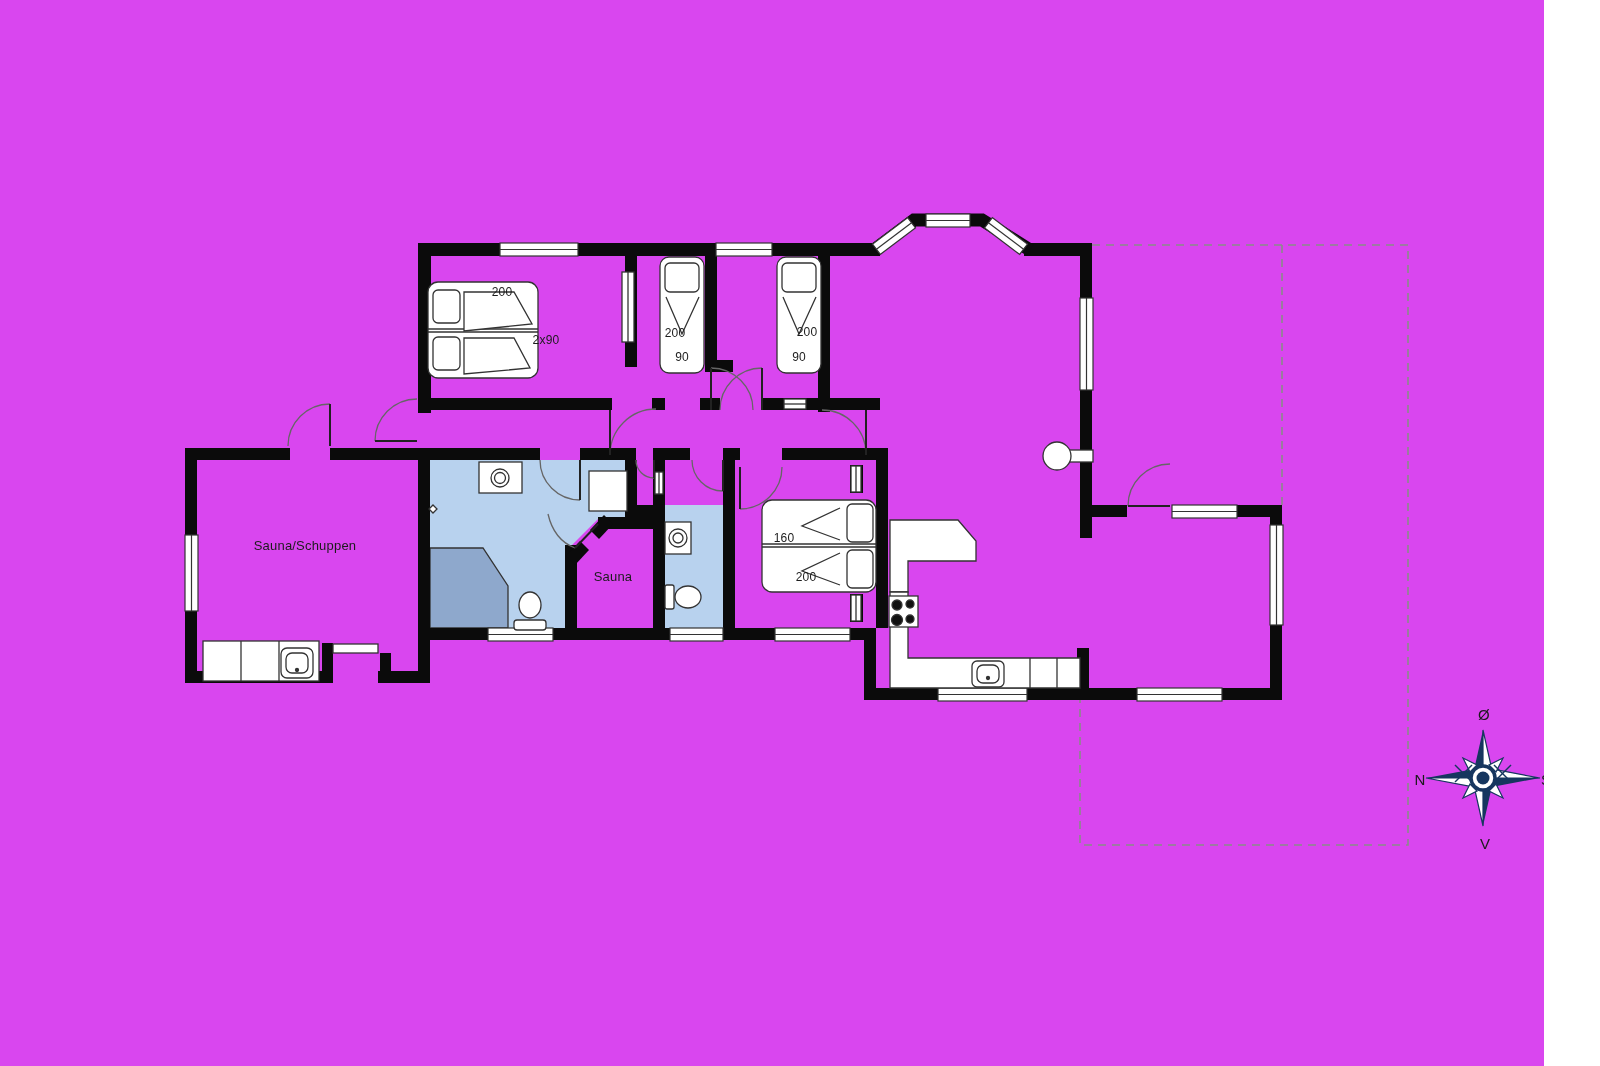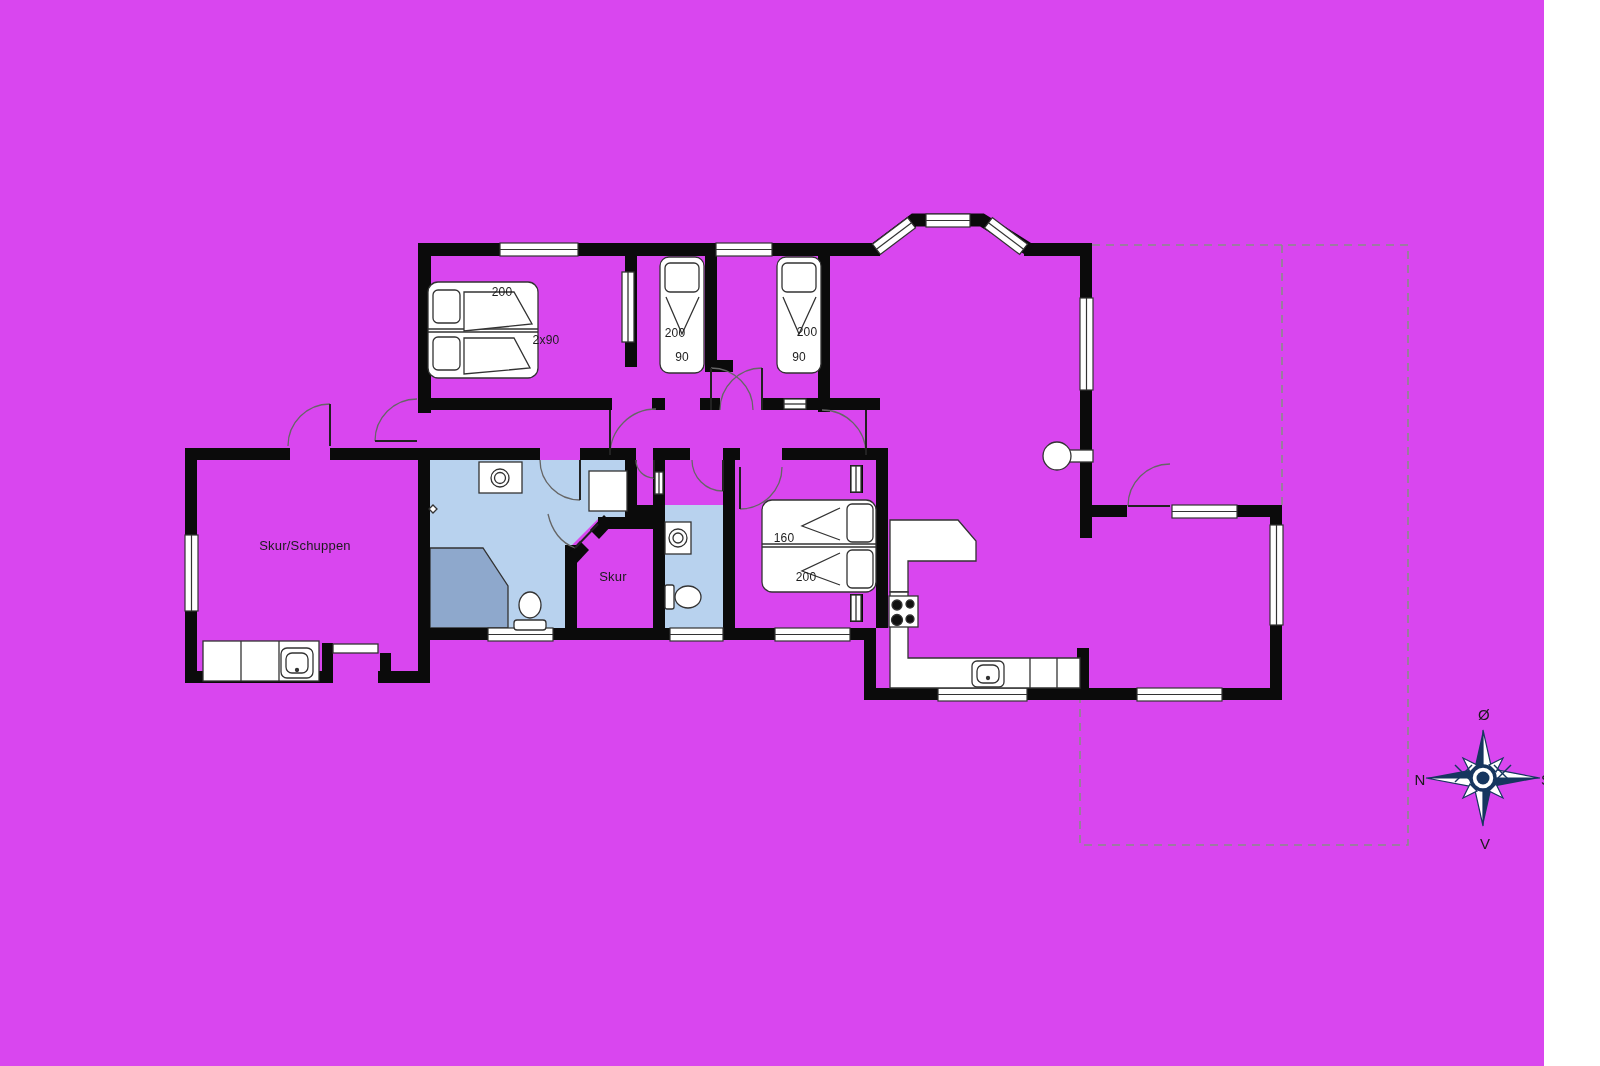--- a/index.html
+++ b/index.html
@@ -317,19 +317,19 @@
 </svg>
 
   <span class="lbl" style="left:502px;top:292px;">200</span>
   <span class="lbl" style="left:546px;top:340px;">2x90</span>
   <span class="lbl" style="left:675px;top:333px;">200</span>
   <span class="lbl" style="left:682px;top:357px;">90</span>
   <span class="lbl" style="left:807px;top:332px;">200</span>
   <span class="lbl" style="left:799px;top:357px;">90</span>
   <span class="lbl" style="left:784px;top:538px;">160</span>
   <span class="lbl" style="left:806px;top:577px;">200</span>
-  <span class="lbl room" style="left:305px;top:545px;">Skur/Schuppen</span>
-  <span class="lbl room" style="left:613px;top:576px;">Skur</span>
+  <span class="lbl room" style="left:305px;top:545px;">Sauna/Schuppen</span>
+  <span class="lbl room" style="left:613px;top:576px;">Sauna</span>
   <span class="lbl compass" style="left:1484px;top:714px;">Ø</span>
   <span class="lbl compass" style="left:1546px;top:779px;">S</span>
   <span class="lbl compass" style="left:1420px;top:779px;">N</span>
   <span class="lbl compass" style="left:1485px;top:843px;">V</span>
 </div>
 
 </body></html>

